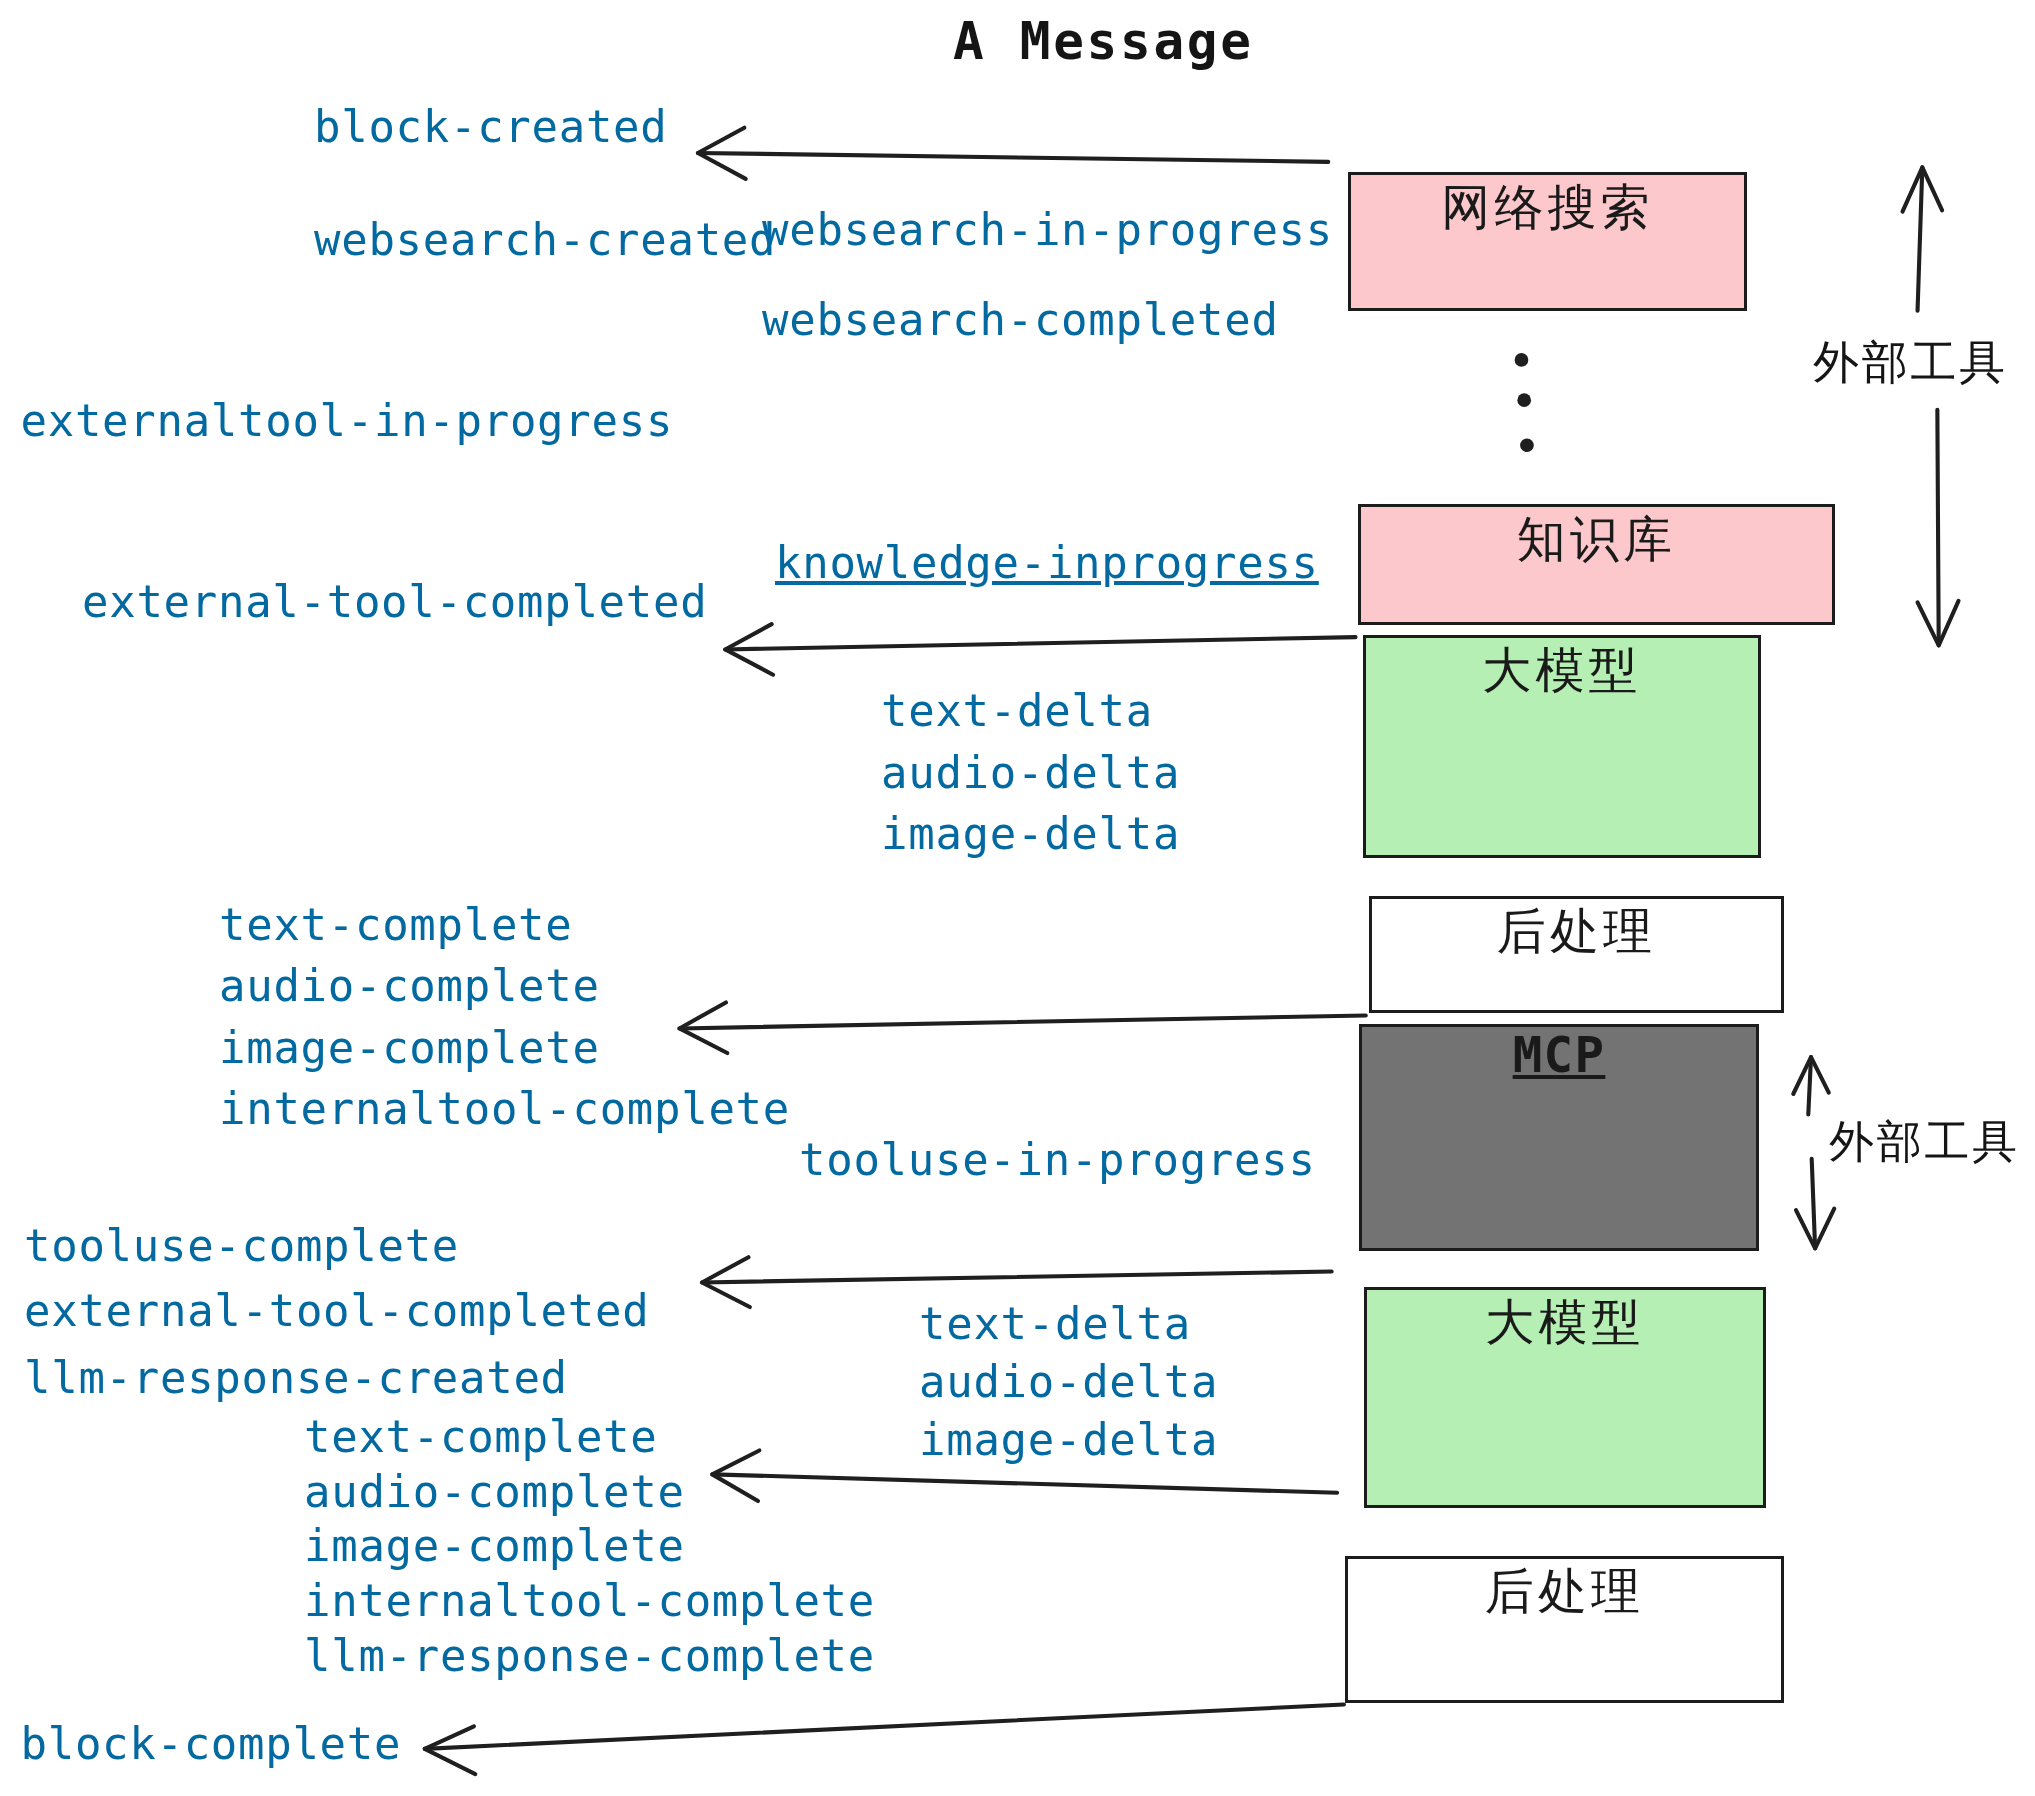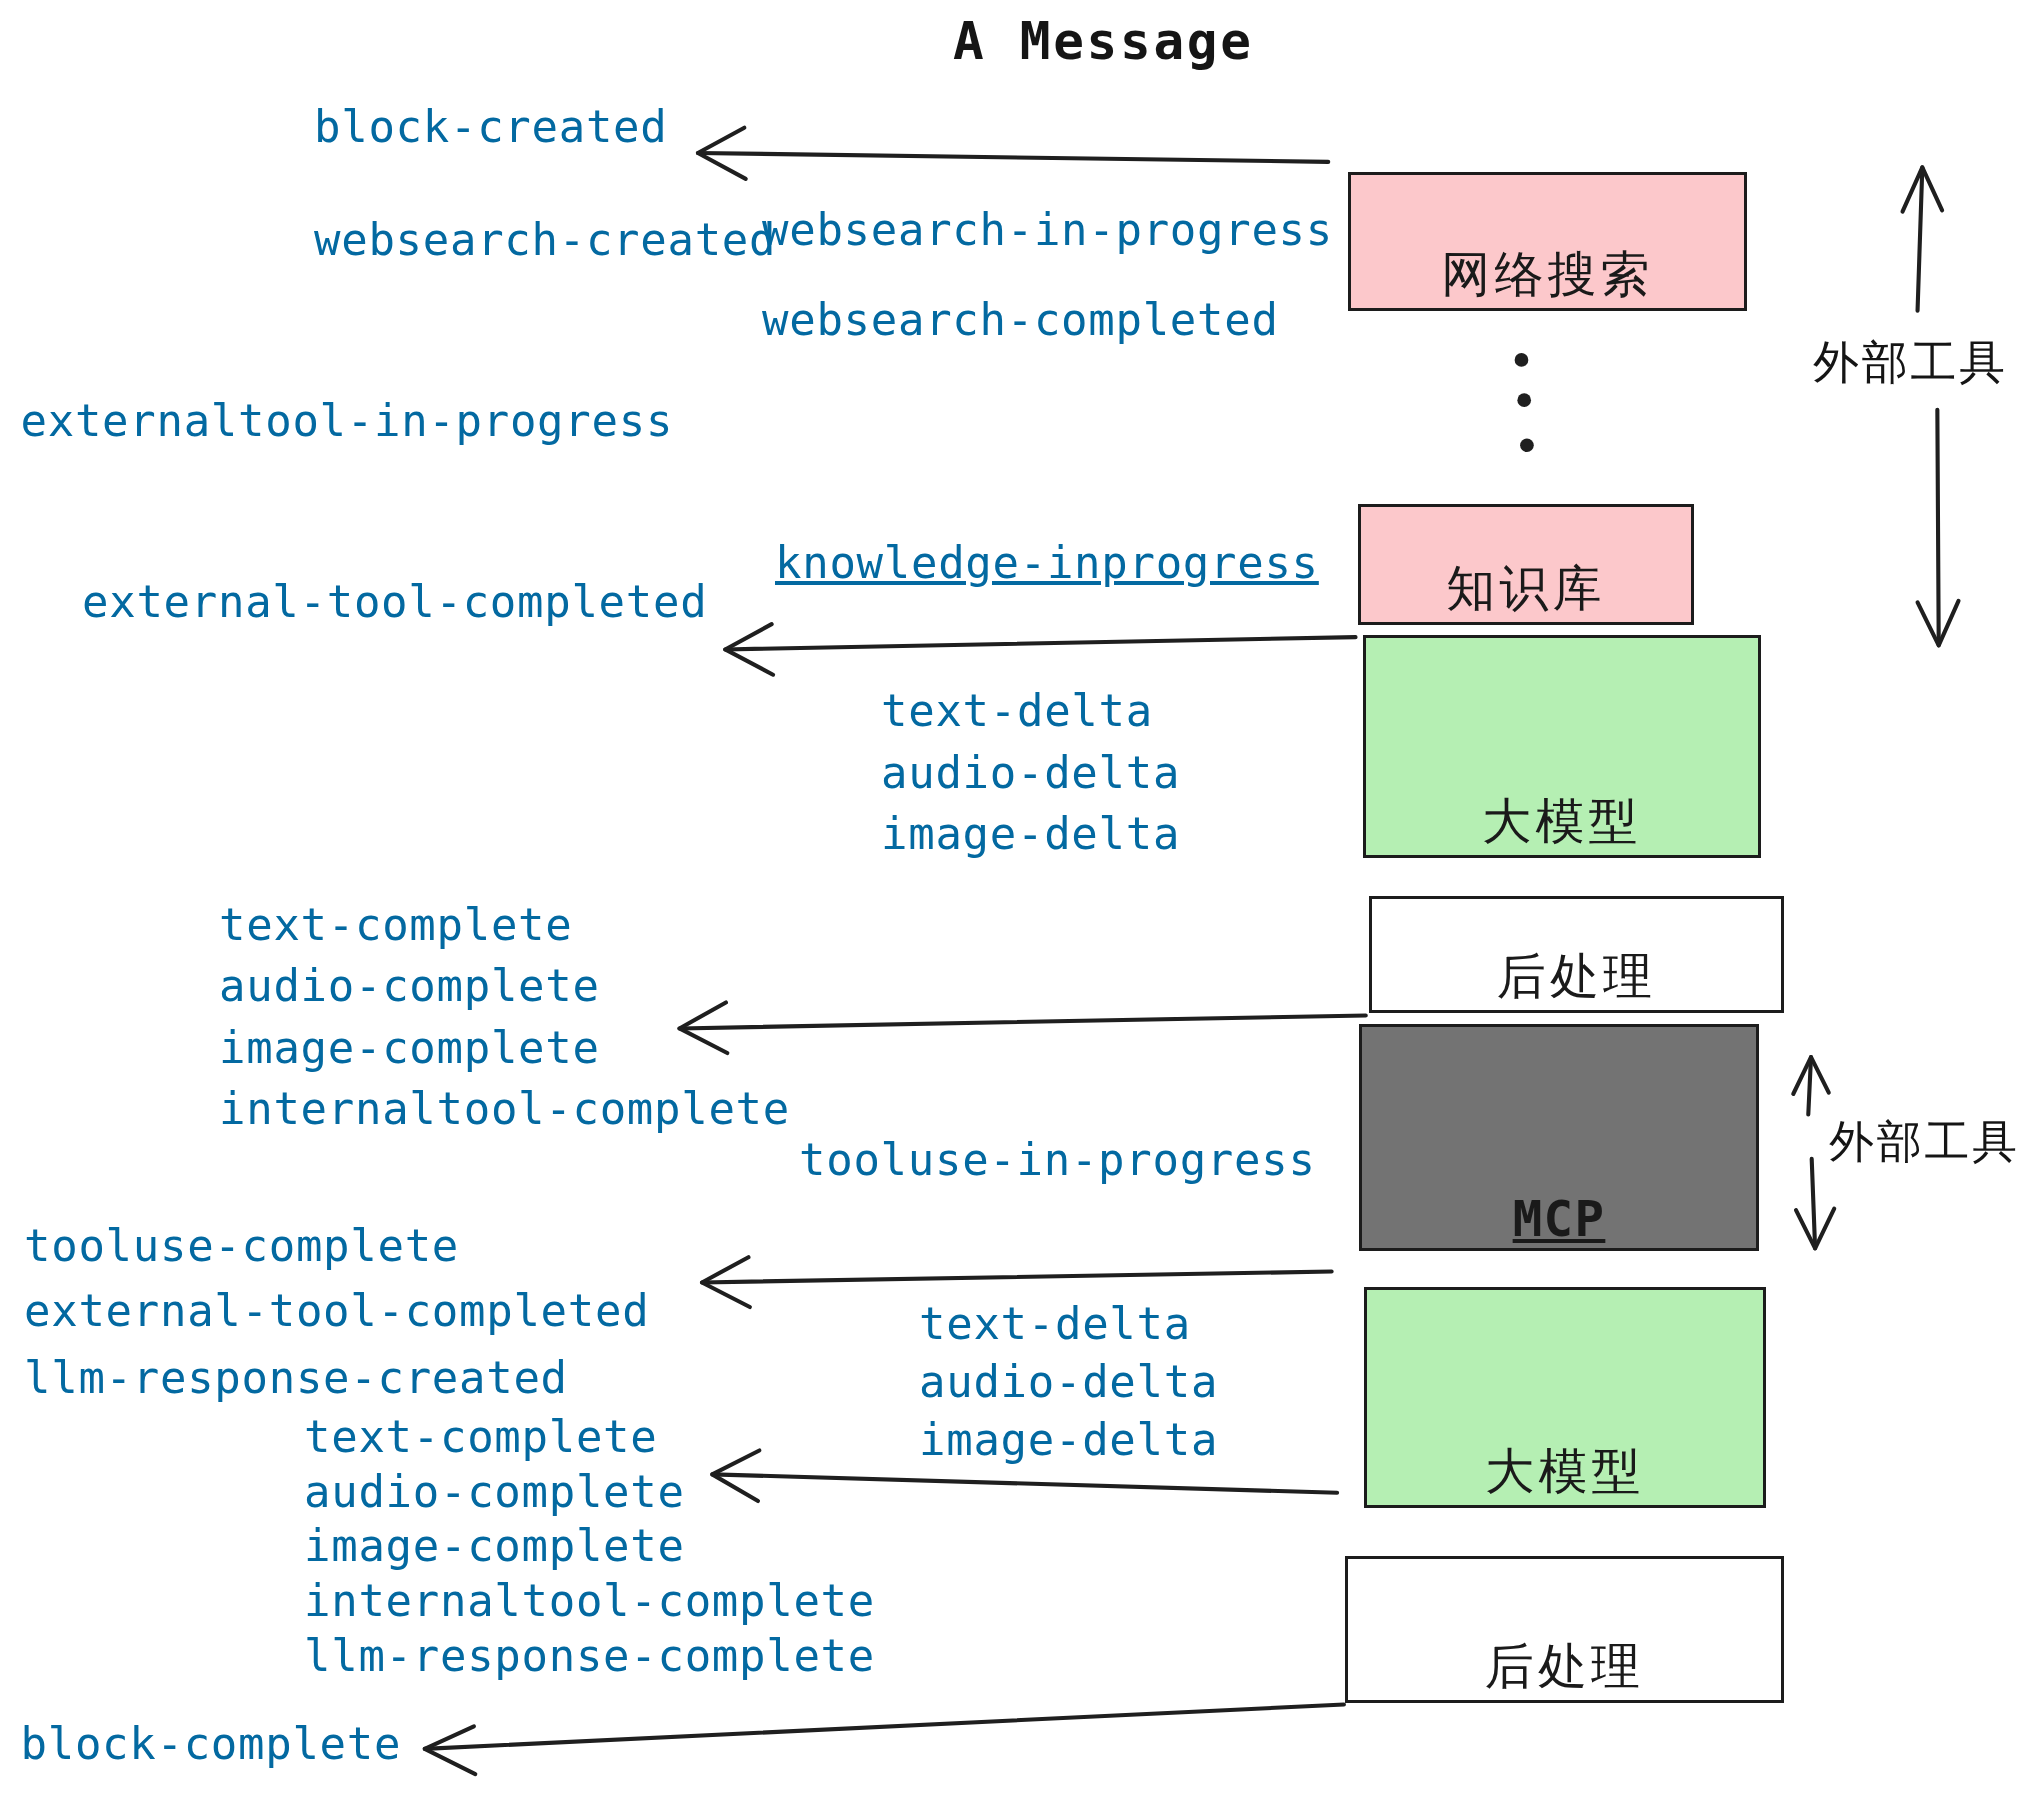--- a/index.html
+++ b/index.html
@@ -23,21 +23,21 @@
     font-size:51px;
     color:#151515;
     white-space:nowrap;
     font-weight:600;
     letter-spacing:2.7px;
   }
   .box{
     position:absolute;
     box-sizing:border-box;
     border:3.4px solid #1c1c1c;
-    display:flex;align-items:flex-end;justify-content:center;
+    display:flex;align-items:flex-start;justify-content:center;
     font-size:49px;
     letter-spacing:4.1px;
     color:#1a1a1a;
     font-family:"DejaVu Sans","Liberation Sans",sans-serif;
   }
   .box.mono{font-family:"DejaVu Sans Mono",monospace;font-weight:600;letter-spacing:1.4px;}
   .side-label{
     position:absolute;
     font-size:46px;
     letter-spacing:2.7px;
@@ -109,21 +109,21 @@
       <path class="ln" d="M2653,1697 L2658,1828"></path>
       <path class="ln" d="M2630,1772 L2658,1828 L2686,1770"></path>
     </g>
   </svg>
 
   <div class="title" style="left:953px;top:12.3px;">A Message</div>
 
   <div class="box" style="left:1348px;top:172px;width:399px;height:139px;background:#fcc8cb;">
     <span>网络搜索</span>
   </div>
-  <div class="box" style="left:1358px;top:504px;width:336px;height:121px;background:#fcc8cb;">
+  <div class="box" style="left:1358px;top:504px;width:477px;height:121px;background:#fcc8cb;">
     <span>知识库</span>
   </div>
   <div class="box" style="left:1363px;top:635px;width:398px;height:223px;background:#b5efb3;">
     <span>大模型</span>
   </div>
   <div class="box" style="left:1369px;top:896px;width:415px;height:117px;background:#ffffff;">
     <span>后处理</span>
   </div>
   <div class="box mono" style="left:1359px;top:1024px;width:400px;height:227px;background:#737373;text-decoration:underline;">
     <span>MCP</span>

